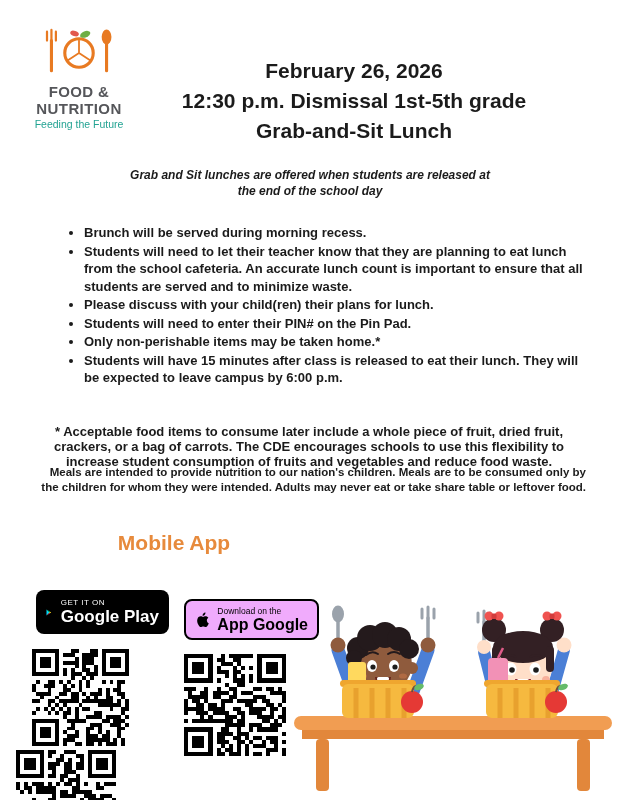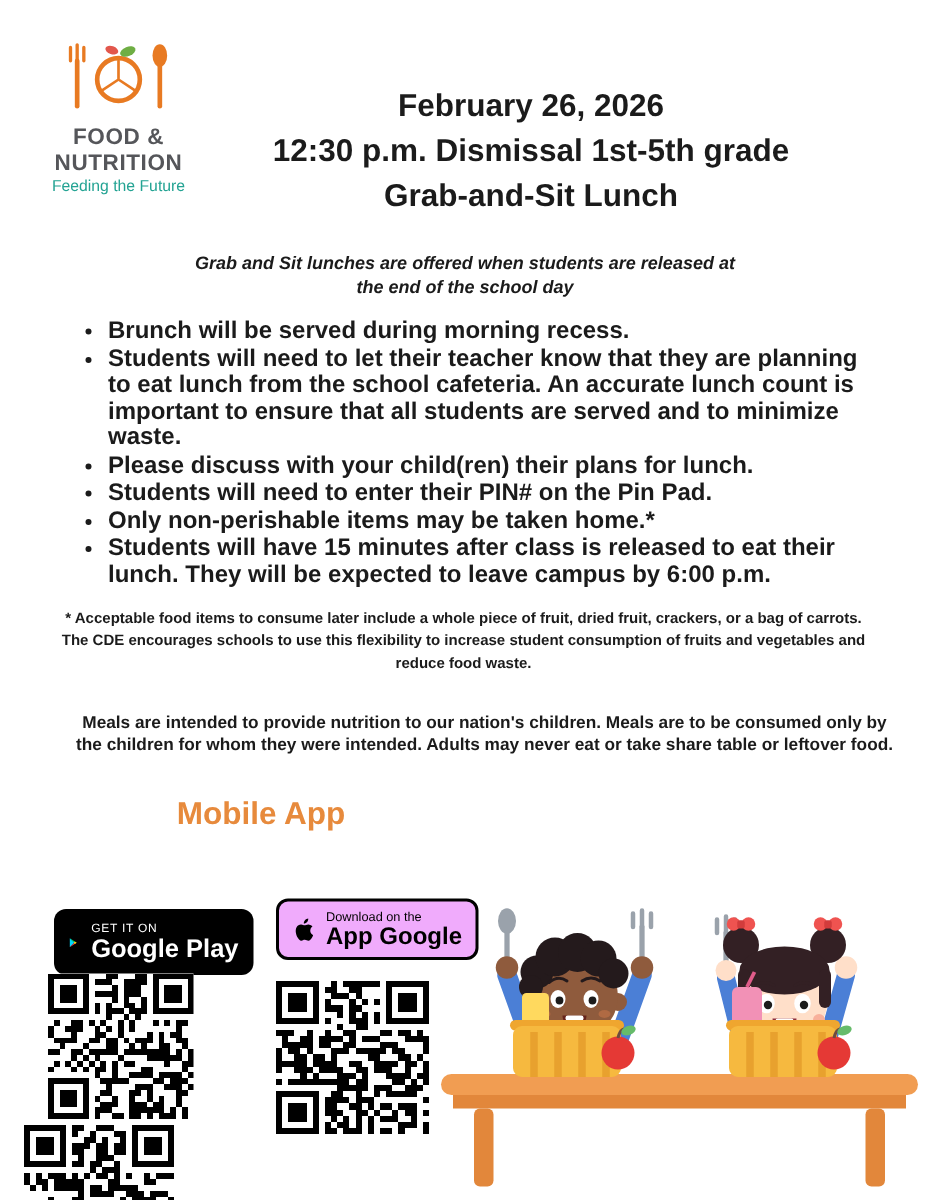--- a/index.html
+++ b/index.html
@@ -15,36 +15,36 @@
   .logo-title { font-size:15px; font-weight:bold; color:#55565a; letter-spacing:.4px; margin-top:1px; }
   .logo-tagline { font-size:10.5px; color:#23a393; margin-top:1px; }
 
   
   .title-block { position:absolute; left:118px; top:56px; width:472px; text-align:center;
     font-weight:bold; font-size:21px; line-height:30px; }
 
   .intro { position:absolute; top:168px; left:129px; width:362px; margin:0; text-align:center;
     font-style:italic; font-weight:bold; font-size:12px; line-height:15.5px; }
 
-  .bullets { position:absolute; top:212px; left:55px; width:512px; margin:0; padding:0 0 0 17px;
-    font-weight:bold; font-size:16px; line-height:17.5px; }
+  .bullets { position:absolute; top:212px; left:55px; width:512px; margin:12px; padding:0 0 0 17px;
+    font-weight:bold; font-size:13px; line-height:17.5px; }
   .bullets li { margin:0 0 1px 0; }
 
-  .footnote { position:absolute; top:405px; left:36px; width:546px; margin:0; text-align:center;
-    font-size:10px; font-weight:bold; line-height:15px; }
-
-  .disclaimer { position:absolute; top:461px; left:36px; width:546px; margin:14px; text-align:center;
+  .footnote { position:absolute; top:424px; left:36px; width:546px; margin:0; text-align:center;
+    font-size:13px; font-weight:bold; line-height:15px; }
+
+  .disclaimer { position:absolute; top:461px; left:36px; width:546px; margin:4px; text-align:right;
     font-size:11.5px; font-weight:bold; line-height:15px; }
 
   .app-heading { position:absolute; top:501px; left:8px; width:332px; text-align:center;
     color:#e78a3c; font-size:21px; font-weight:bold; line-height:28px; }
 
   
   .badge { position:absolute; display:flex; align-items:center; box-sizing:border-box; border-radius:8px; cursor:pointer; }
-  .badge-google { left:36px; top:590px; width:133px; height:44px; background:#000; padding:0 10px; gap:9px;margin-top:16px; }
+  .badge-google { left:36px; top:590px; width:133px; height:44px; background:#000; padding:0 10px; gap:9px; }
   .badge-google .b-small { font-size:8px; color:#fff; letter-spacing:.5px; line-height:10px; }
   .badge-google .b-big { font-size:17px; color:#fff; font-weight:bold; line-height:18px; white-space:nowrap; }
   .badge-apple { left:184px; top:599px; width:135px; height:41px; background:#f0abfc; border:2px solid #000; padding:0 9px; gap:8px; }
   .badge-apple .b-small { font-size:8.5px; color:#000; line-height:10px; }
   .badge-apple .b-big { font-size:16px; color:#000; font-weight:bold; line-height:17px; white-space:nowrap; }
 
   
   .qr { position:absolute; background:#fff; }
   .qr svg { display:block; }
   .qr-1 { left:32px;  top:649px; width:97px;  height:97px; }

